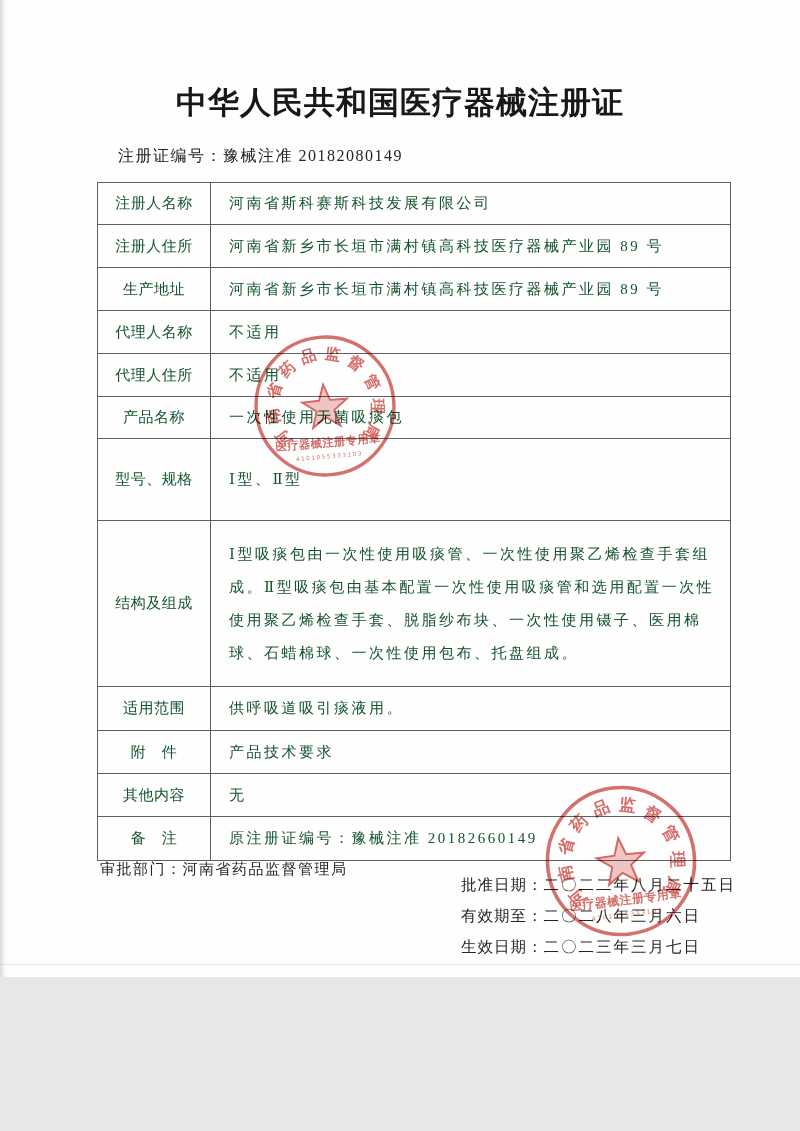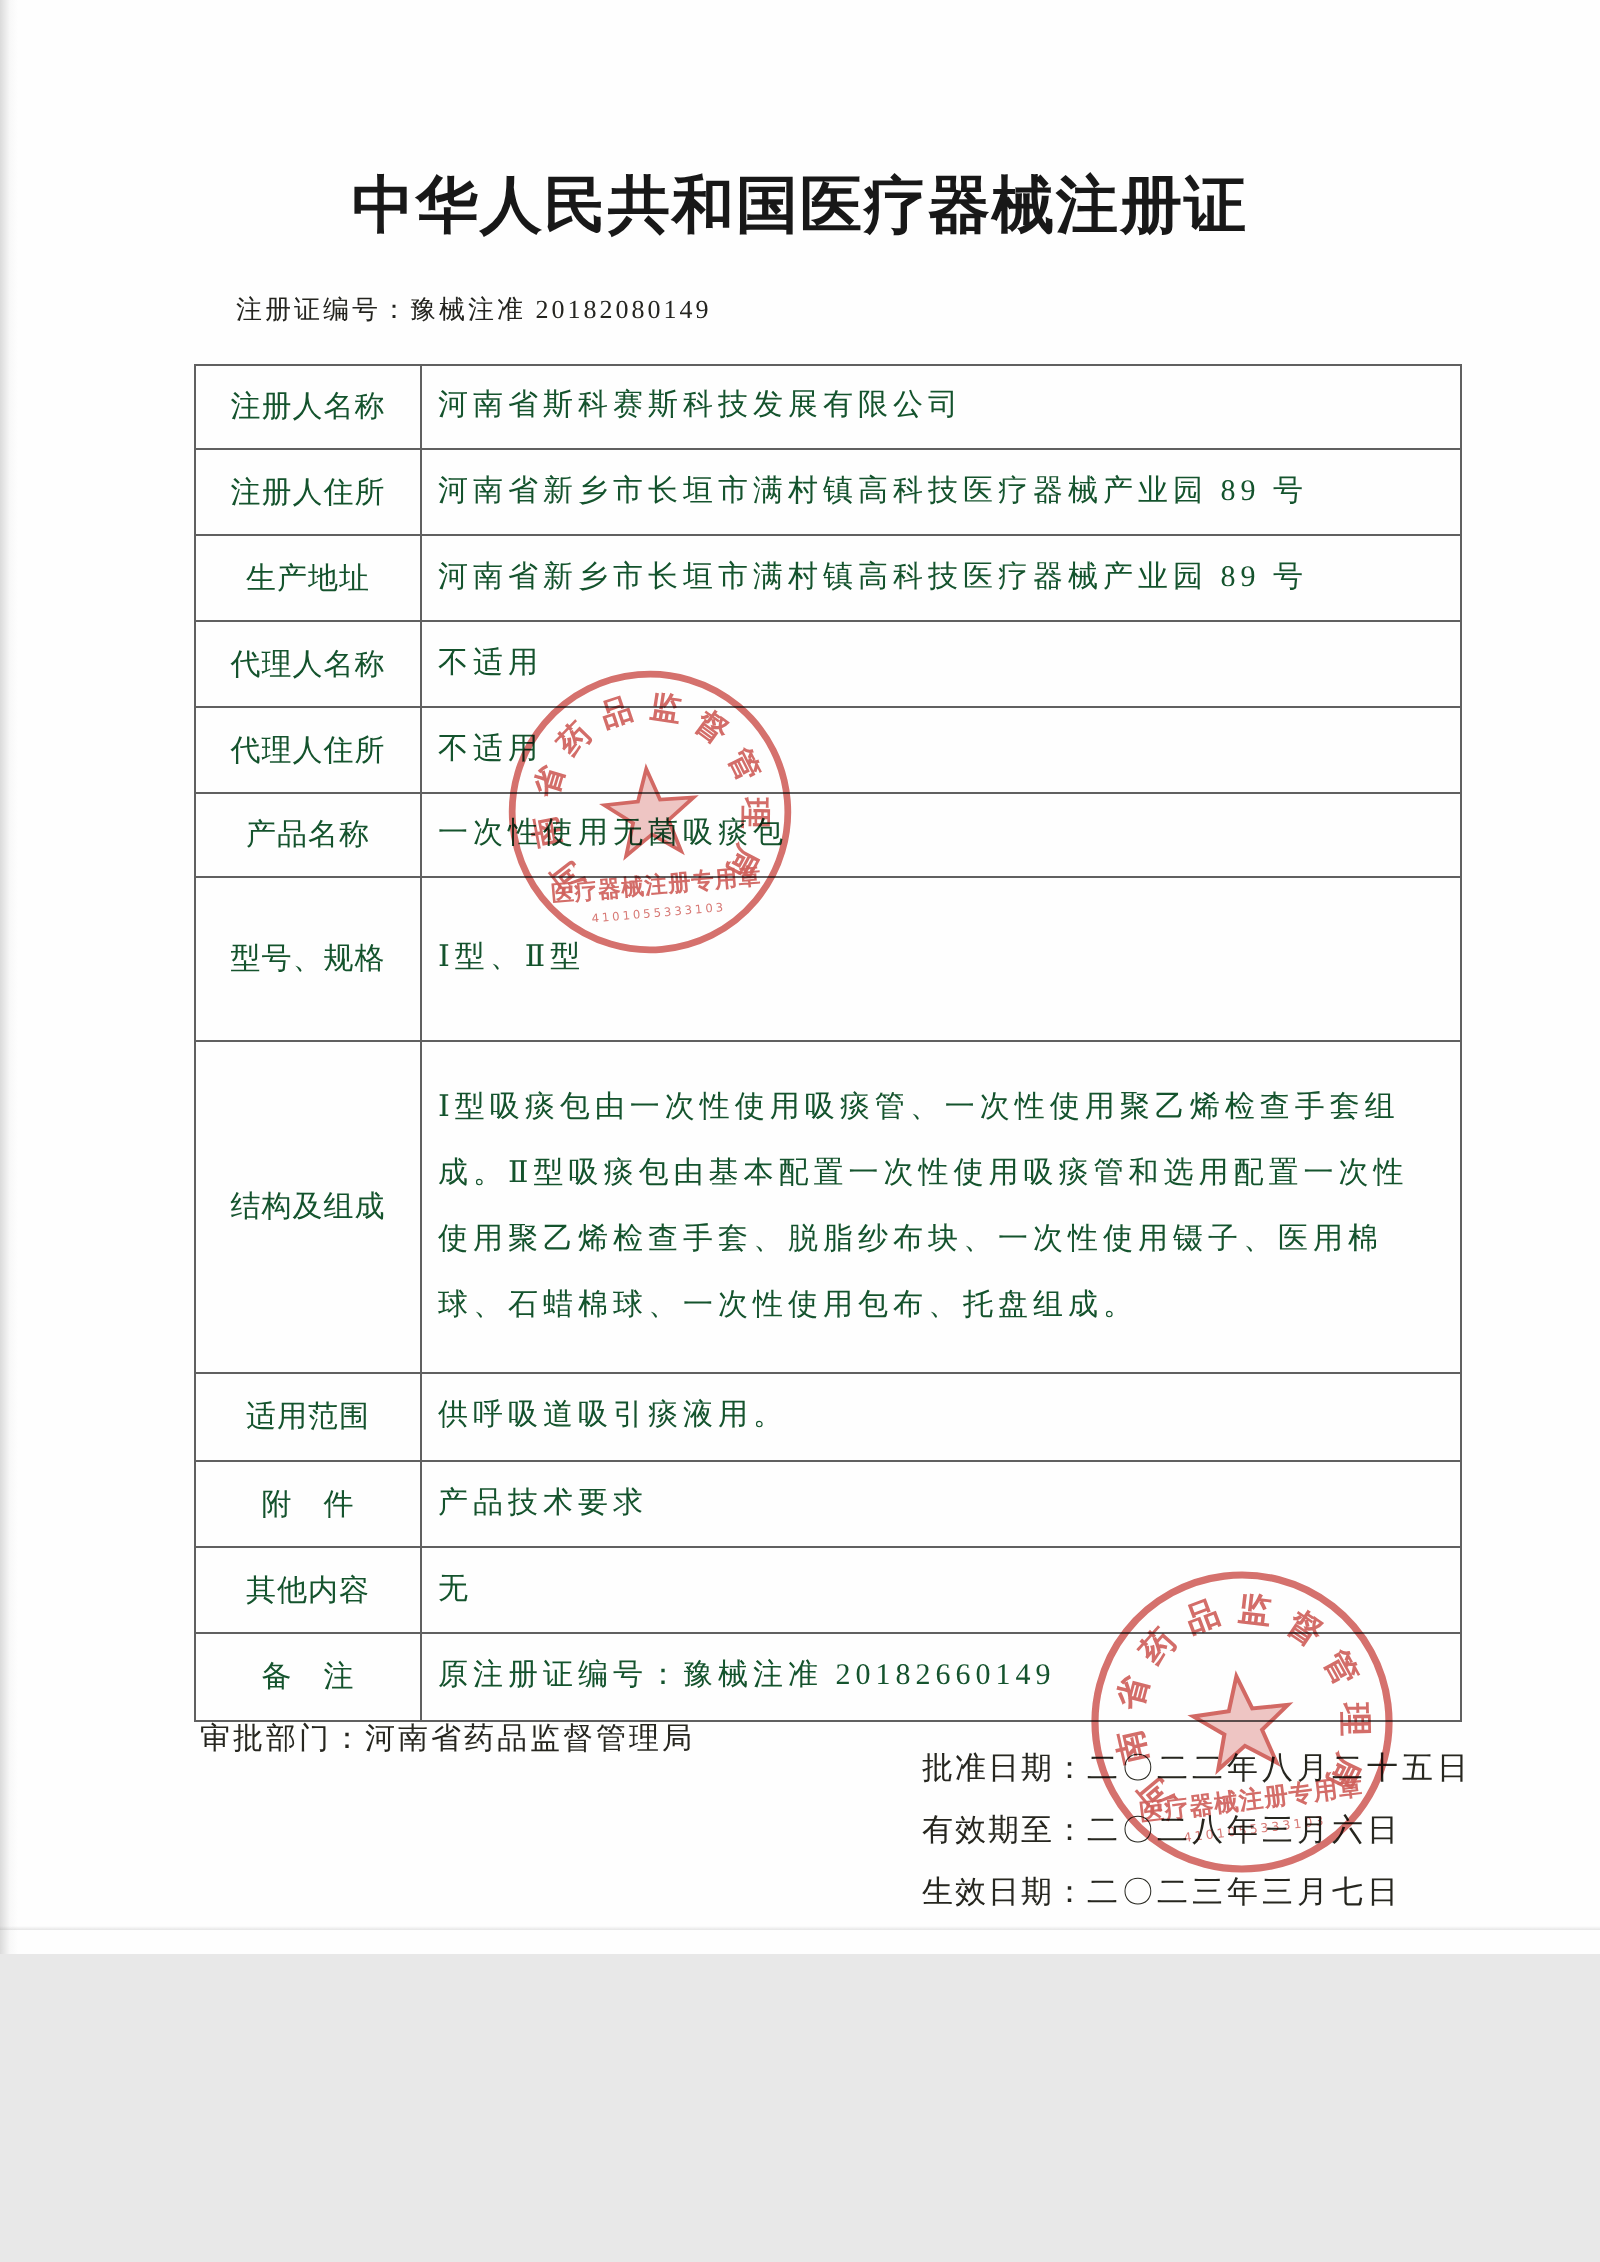--- a/index.html
+++ b/index.html
@@ -30,21 +30,21 @@
     text-align: center;
     font-family: "DejaVu Sans", "Liberation Sans", sans-serif;
     font-weight: 700;
     font-size: 31px;
     letter-spacing: 1px;
     color: #181818;
   }
 
   .cert-no-line {
     position: absolute; top: 146px; left: 118px;
-    font-size: 13px; letter-spacing: 1.5px; color: #24241f;
+    font-size: 16px; letter-spacing: 1.5px; color: #24241f;
   }
 
   table.cert-table {
     position: absolute; left: 97px; top: 182px;
     width: 634px;
     border-collapse: collapse;
     table-layout: fixed;
   }
   table.cert-table td {
     border: 1px solid #606060;
@@ -53,21 +53,21 @@
     color: #14532d;
   }
   table.cert-table { border: 1.5px solid #4b4b4b; }
   td.lbl {
     width: 113px;
     text-align: center;
     letter-spacing: .5px;
     padding: 2px 4px;
   }
   td.val {
-    padding: 4px 10px 4px 8px;
+    padding: 4px 10px 4px 18px;
     letter-spacing: 2.5px;
     line-height: 33px;
   }
   tr.h34  { height: 34px; }
   tr.h43  { height: 43px; margin-top: 40px; }
   tr.h42  { height: 42px; }
   tr.h82  { height: 82px; }
   tr.h166 { height: 166px; }
   tr.h44  { height: 44px; }
 

